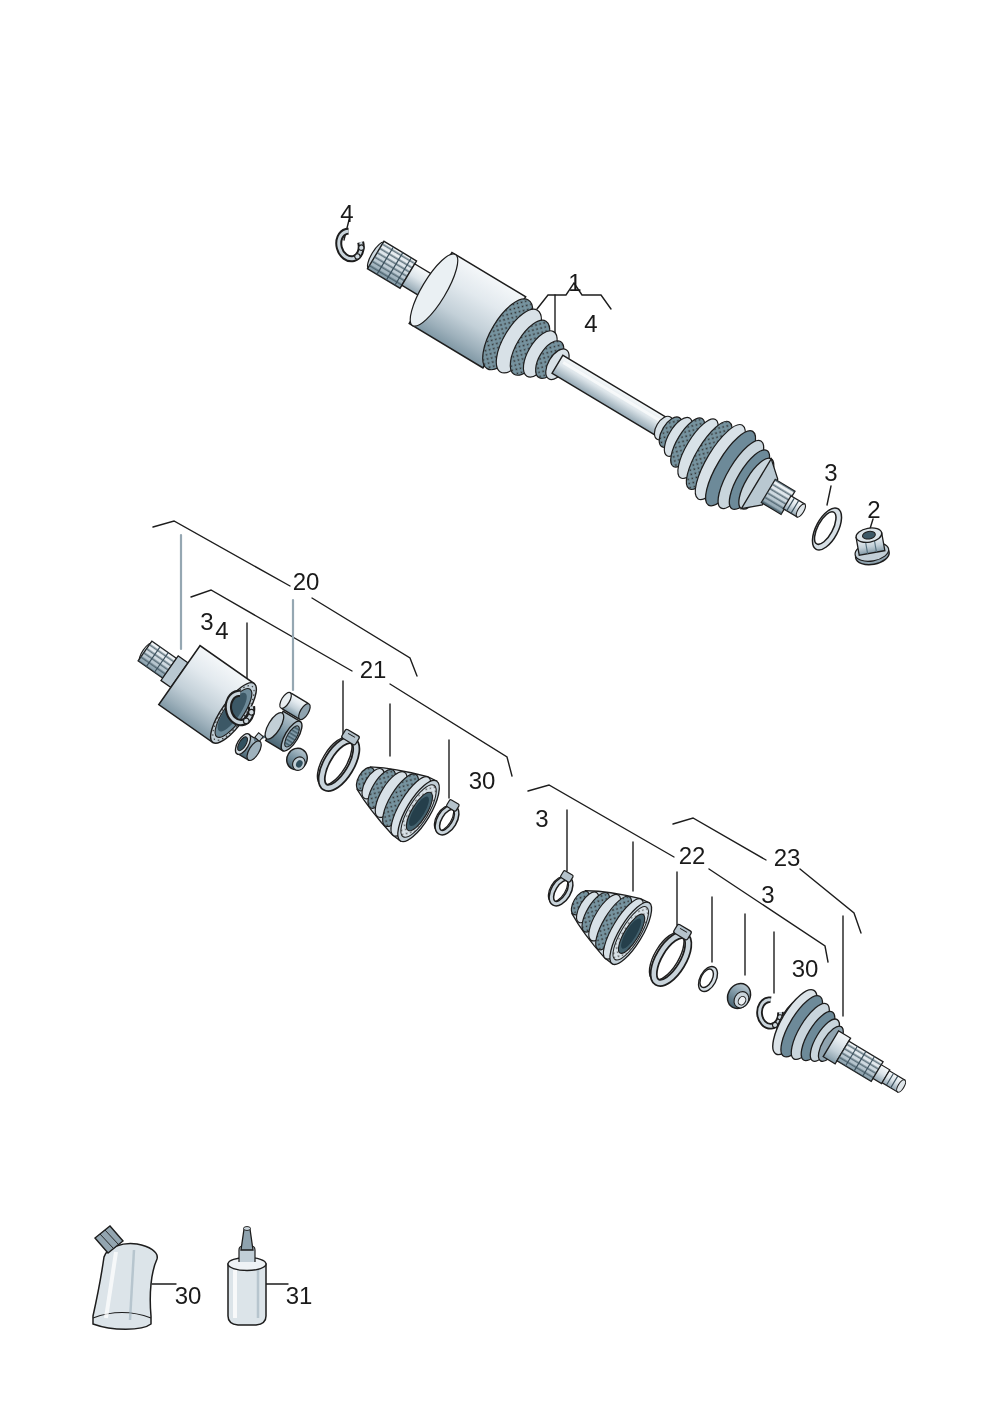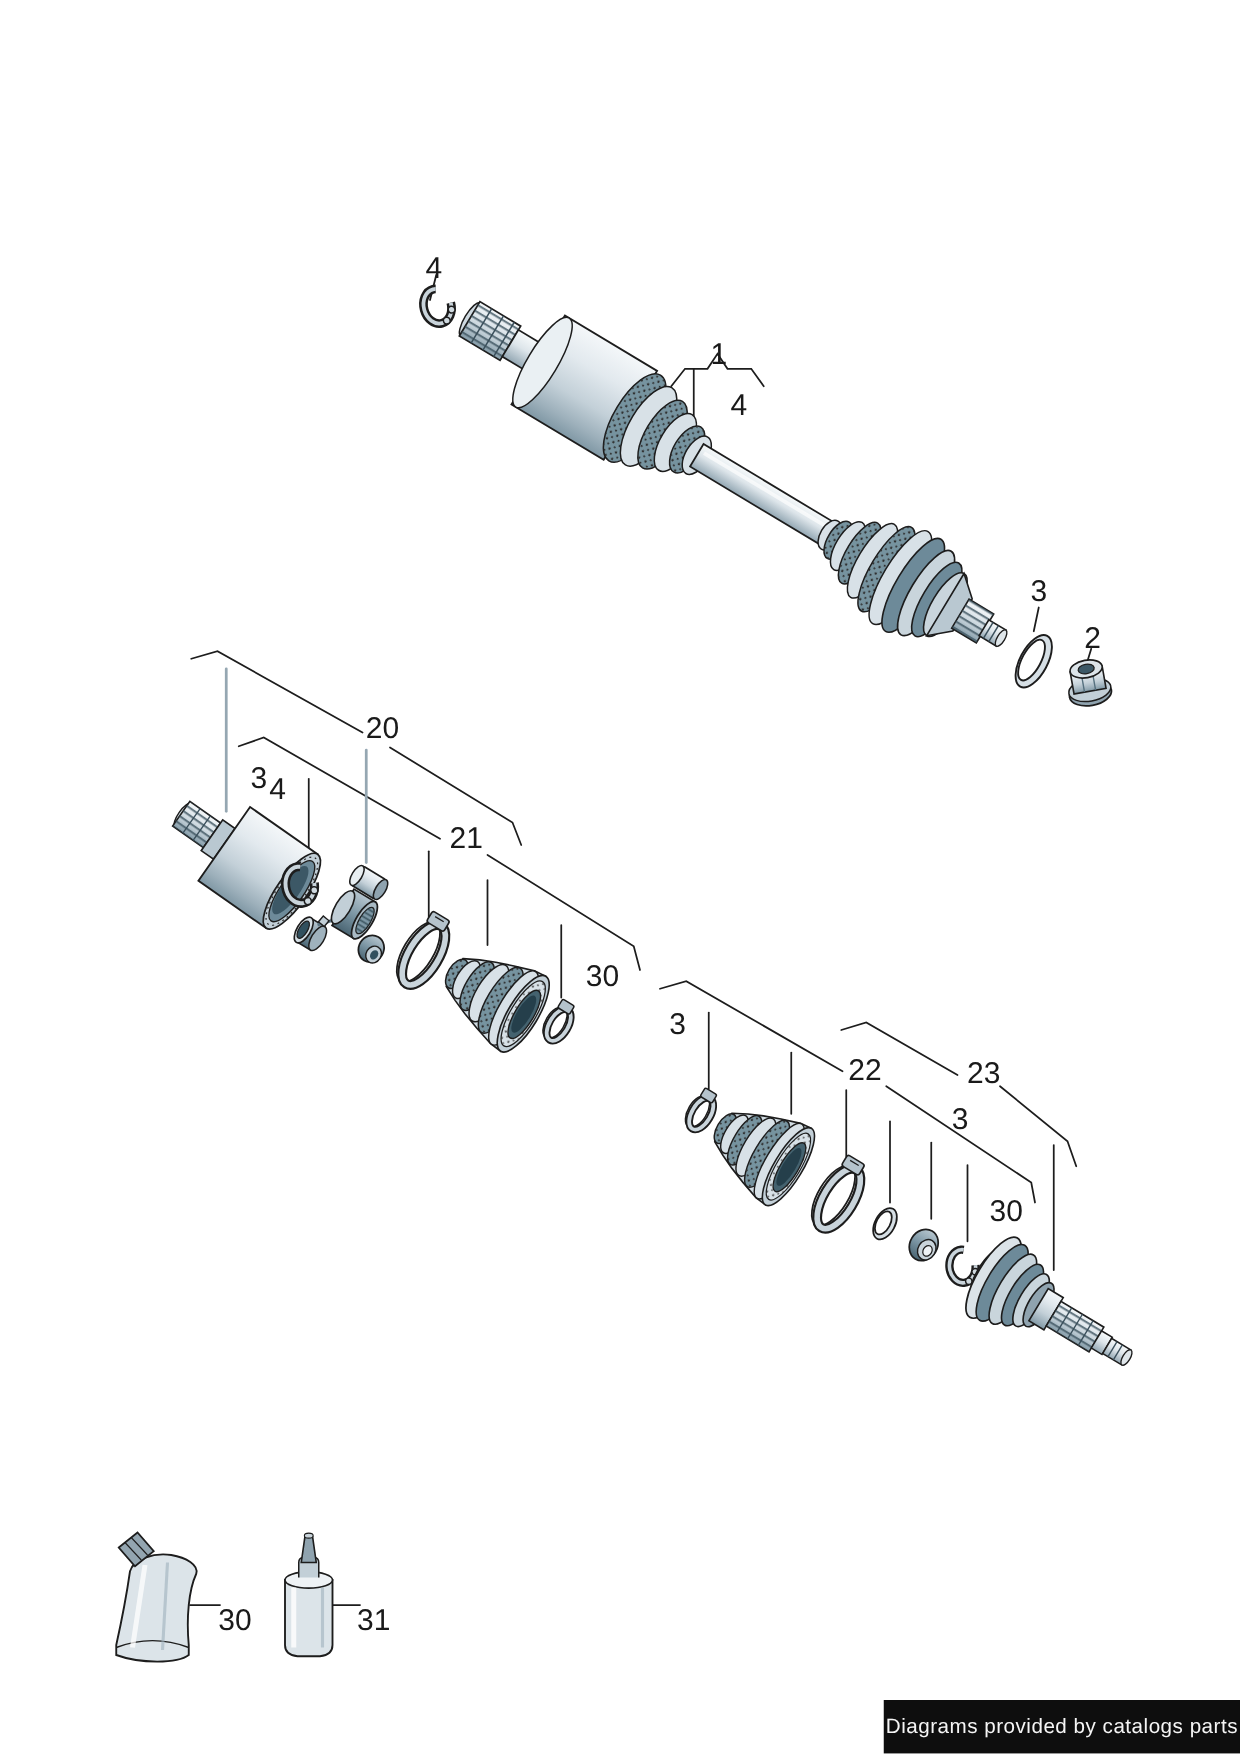--- a/index.html
+++ b/index.html
@@ -320,16 +320,13 @@
     <text class="callout" x="542" y="827">3</text>
     <text class="callout" x="692" y="864">22</text>
     <text class="callout" x="787" y="866">23</text>
     <text class="callout" x="768" y="903">3</text>
     <text class="callout" x="805" y="977">30</text>
     <text class="callout" x="188" y="1304">30</text>
     <text class="callout" x="299" y="1304">31</text>
   </g>
 </svg>
 
-<div class="banner">
-  <span>Diagrams provided by catalogs parts</span>
 </div>
-</div>
 
 </body></html>

